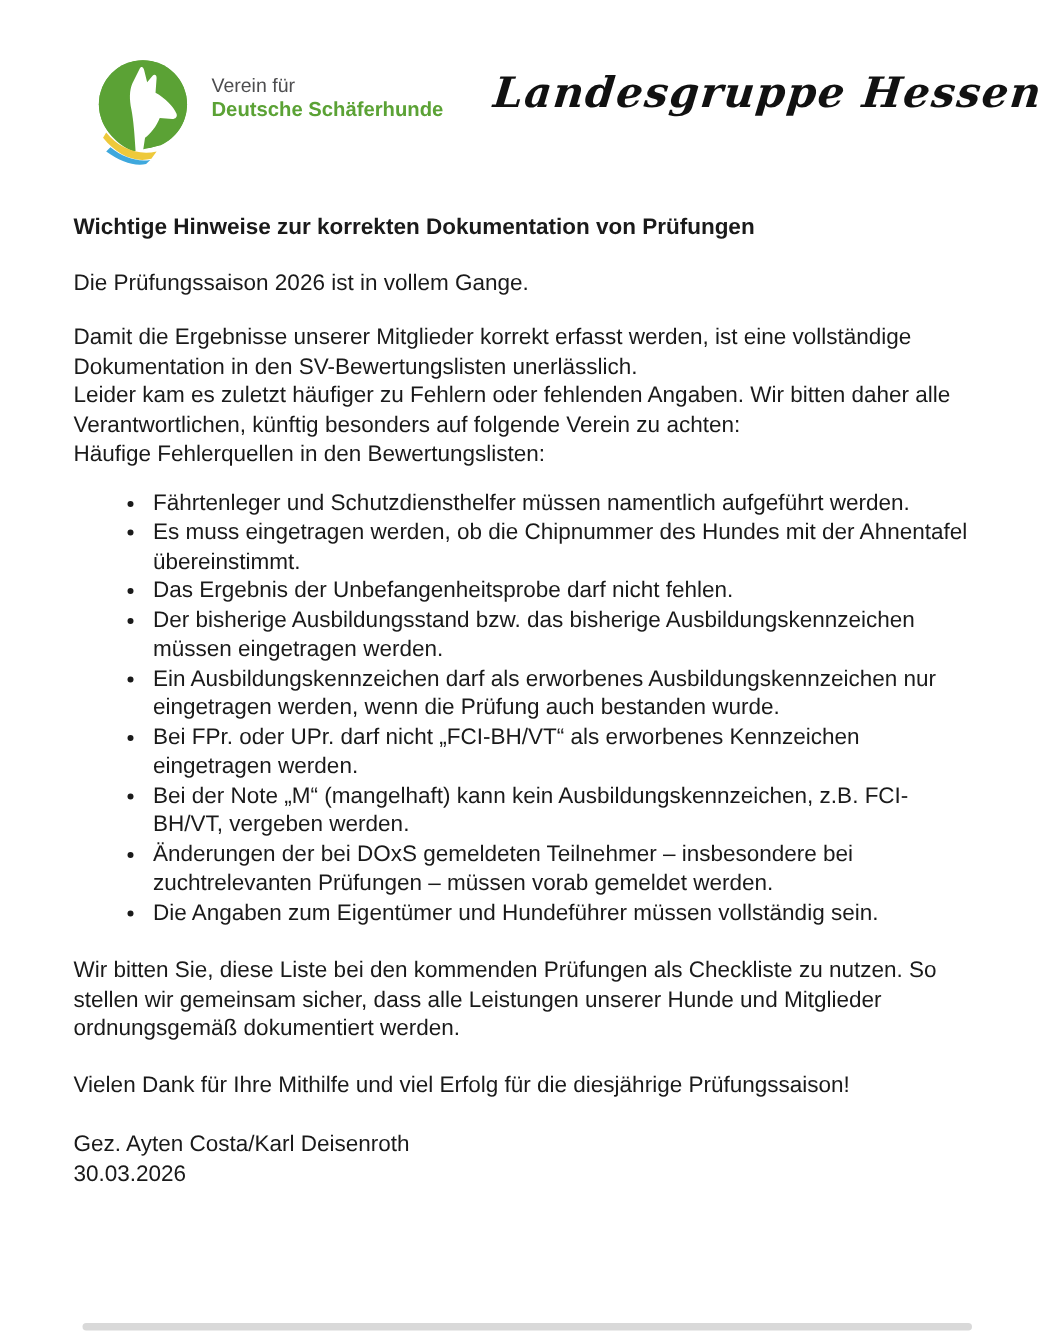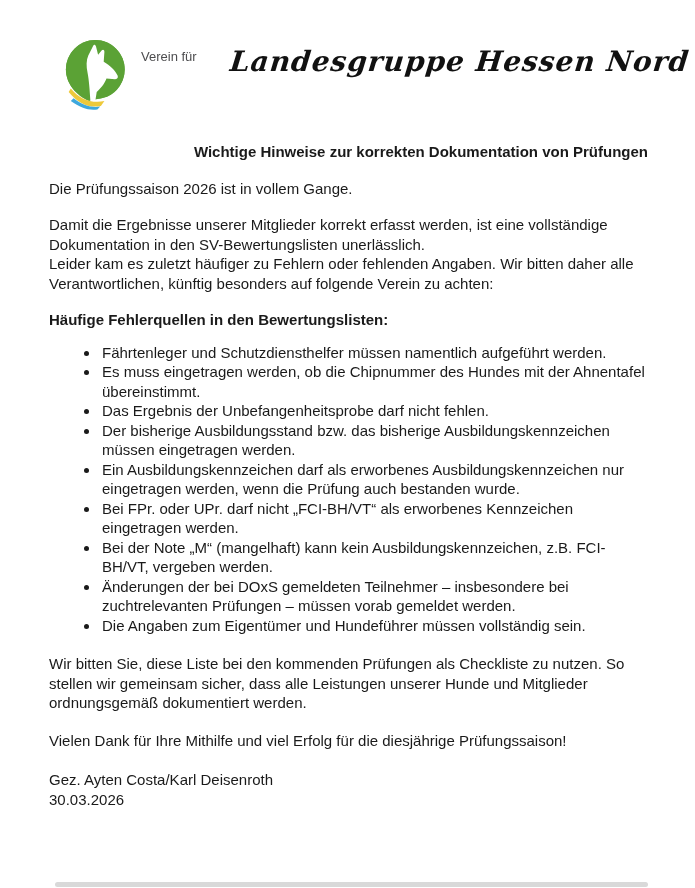--- a/index.html
+++ b/index.html
@@ -22,26 +22,26 @@
     margin-left: 34px; padding-top: 16px;
     font-family: "DejaVu Serif", cursive;
     font-style: italic; font-weight: bold;
     font-size: 28px; color: #111111;
     transform: skewX(-6deg);
     white-space: nowrap;
     letter-spacing: 1px;
   }
 
   
-  .doc-title { text-align: right; font-weight: bold; margin-top: 22px; }
+  .doc-title { text-align: left; font-weight: bold; margin-top: 22px; }
   .para { margin: 0; }
   .p-intro   { margin-top: 17px; }
   .p-thanks  { margin-top: 37px; }
   .p-damit   { margin-top: 17px; }
-  .list-heading { margin-top: 17px; font-weight: bold; }
+  .list-heading { font-weight: normal; }
   ul.fault-list { margin: 13px 0 0 0; padding-left: 51px; }
   ul.fault-list li { margin: 0; padding-left: 2px; }
   .p-closing1 { margin-top: 19px; }
   .p-closing2 { margin-top: 18px; }
   .p-sign     { margin-top: 20px; }
   b { font-weight: bold; }
 
   
   .h-scrollbar {
     position: absolute; left: 55px; right: 47px; bottom: 1px;
@@ -73,20 +73,21 @@
                  C62,68 56,75 51,79
                  L49,92 Z" fill="#ffffff"></path>
 
         <path d="M14,74 C26,89 44,96 62,92 L57,99 C40,103 24,95 11,79 Z" fill="#eec93b"></path>
 
         <path d="M18,88 C30,98 44,102 56,100 L52,104 C40,106 28,102 14,92 Z" fill="#3ea8dd"></path>
       </svg>
     </div>
     <div class="logo-text">
       <div>Verein für</div>
+      <div class="green-line">Deutsche Schäferhunde</div>
     </div>
     <div class="script-title">Landesgruppe Hessen Nord</div>
   </div>
 
   <div class="doc-title">Wichtige Hinweise zur korrekten Dokumentation von Prüfungen</div>
 
   <p class="para p-intro">Die Prüfungssaison 2026 ist in vollem Gange.</p>
 
 
   <p class="para p-damit">

